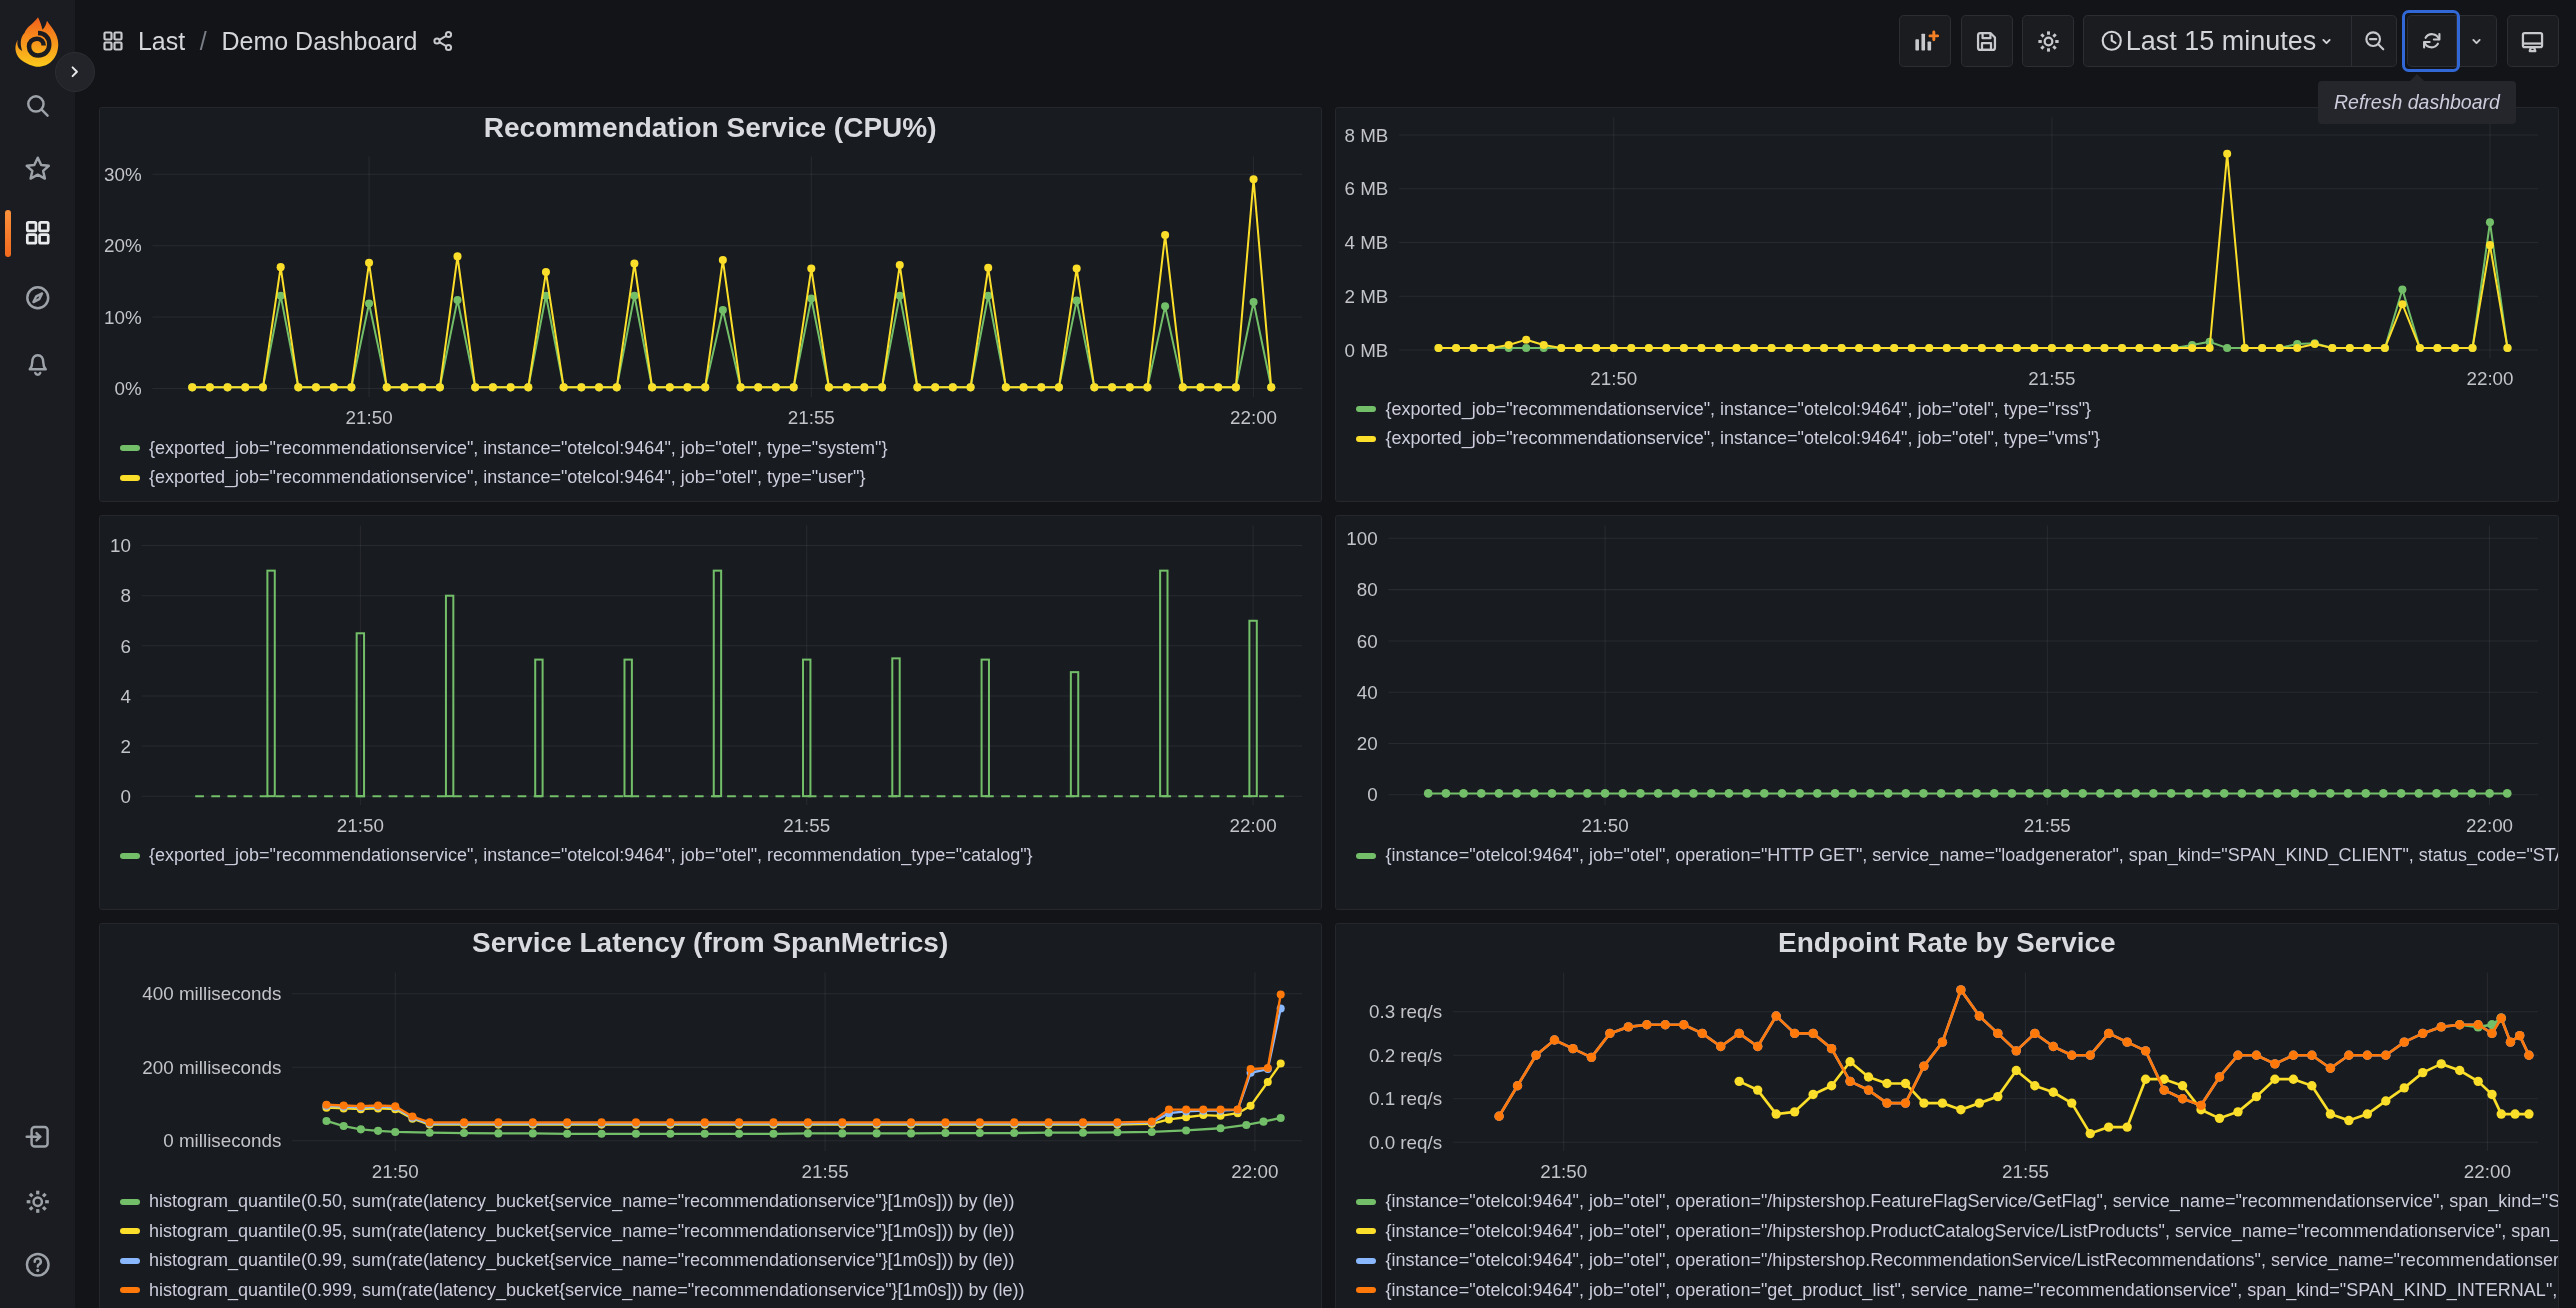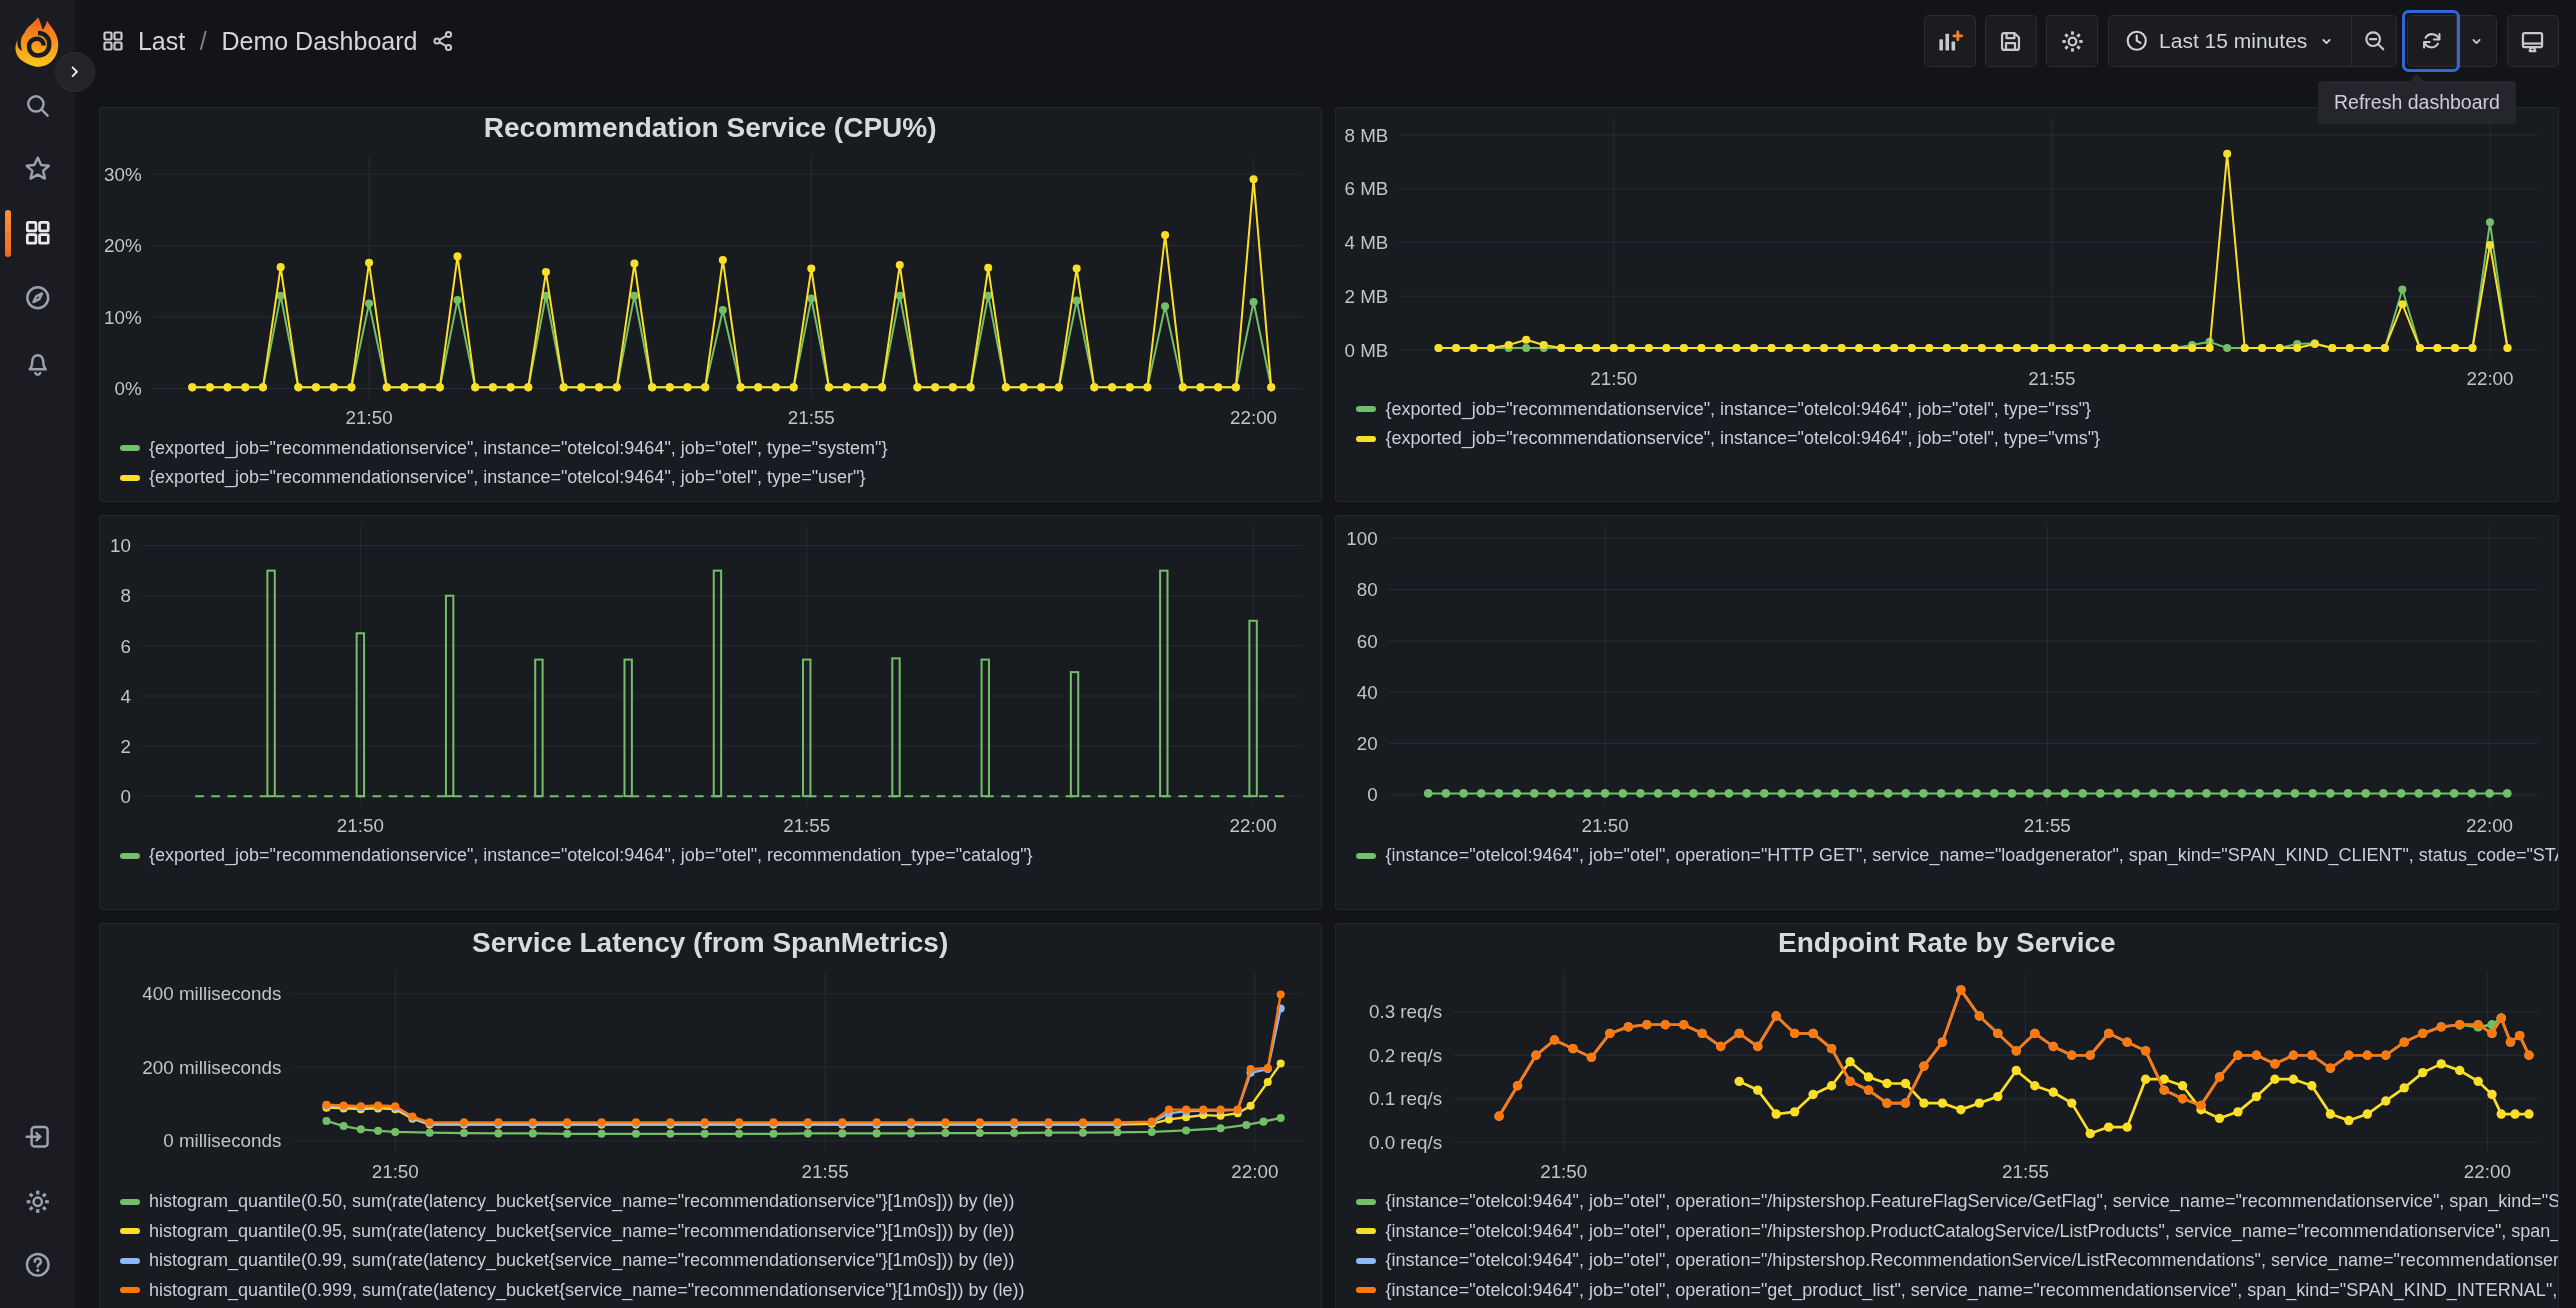--- a/index.html
+++ b/index.html
@@ -28,28 +28,28 @@
   .spacer{flex:1;}
   .actions{display:flex;align-items:center;gap:9.4px;}
   .tbtn{width:52px;height:52px;border:1.3px solid #2c2e34;background:#1a1c20;border-radius:4.7px;
     display:flex;align-items:center;justify-content:center;box-sizing:border-box;color:#c7c9cc;}
   .tbtn svg{width:27px;height:27px;display:block;}
   .group{height:52px;display:flex;align-items:stretch;border:1.3px solid #2c2e34;background:#1a1c20;
     border-radius:4.7px;box-sizing:border-box;color:#c7c9cc;}
   .seg{display:flex;align-items:center;justify-content:center;}
   .seg svg{width:25.5px;height:25.5px;display:block;}
   .gdiv{width:1.3px;background:#2c2e34;}
-  .time-seg{padding:0 14.8px;gap:10px;font-size:21px;font-weight:500;color:#d2d4d8;}
+  .time-seg{padding:0 14.8px;gap:1px;font-size:27px;font-weight:500;color:#d2d4d8;}
   .zoom-seg{width:44px;}
   .refresh-seg{width:48px;position:relative;}
   .caret-seg{width:39px;}
   .focus-ring{position:absolute;left:-6px;top:-6px;right:-4px;bottom:-6px;border:3.4px solid #3168d5;
     border-radius:6.7px;pointer-events:none;}
   .tooltip{position:absolute;top:81px;left:2318px;background:#24262c;color:#ccccdc;font-size:19.5px;
-    padding:10px 16px;border-radius:4px;z-index:10;white-space:nowrap;}
+    padding:10px 16px;border-radius:4px;z-index:10;white-space:nowrap;font-style:italic;}
   .tooltip::before{content:"";position:absolute;top:-7.4px;left:50%;margin-left:-8px;
     border-left:8px solid transparent;border-right:8px solid transparent;border-bottom:8px solid #24262c;}
   
   .main{position:absolute;left:75px;top:82px;right:0;bottom:0;padding:25px 17.5px 0 23.5px;
     display:grid;grid-template-columns:1fr 1fr;grid-auto-rows:395px;gap:12.8px 13.4px;overflow:hidden;}
   .panel{background:#181b1f;border:1.3px solid #25272c;border-radius:2.7px;overflow:hidden;
     display:flex;flex-direction:column;box-sizing:border-box;}
   .panel-header{height:39px;display:flex;align-items:center;justify-content:center;flex:0 0 auto;}
   .panel-title{font-size:28px;font-weight:600;color:#d9dadf;margin:0;}
   .chart{width:100%;flex:0 0 auto;}

